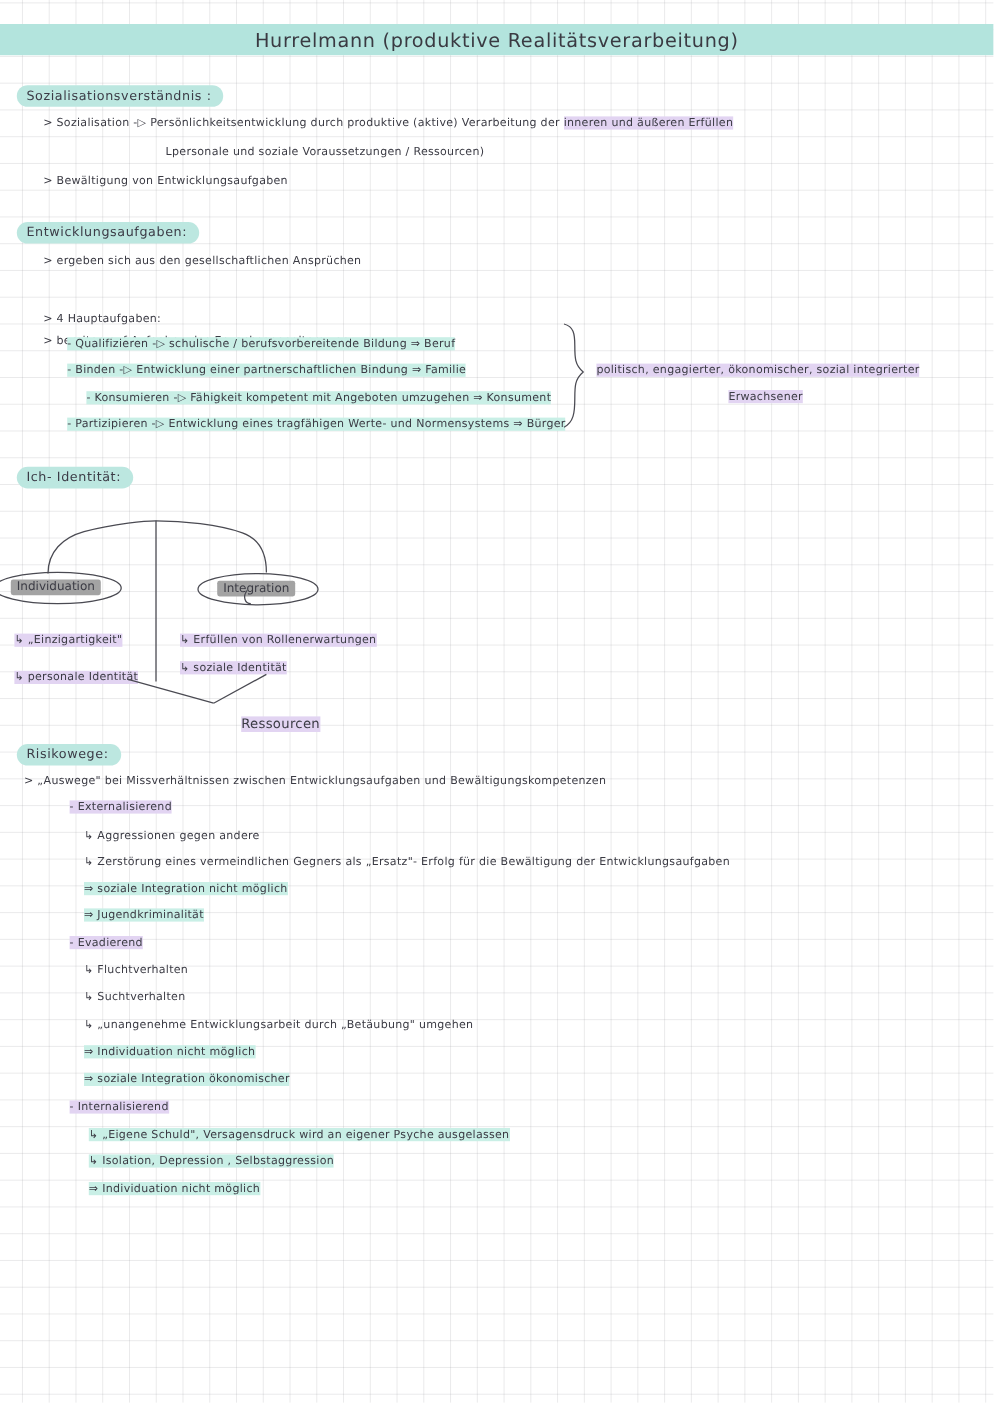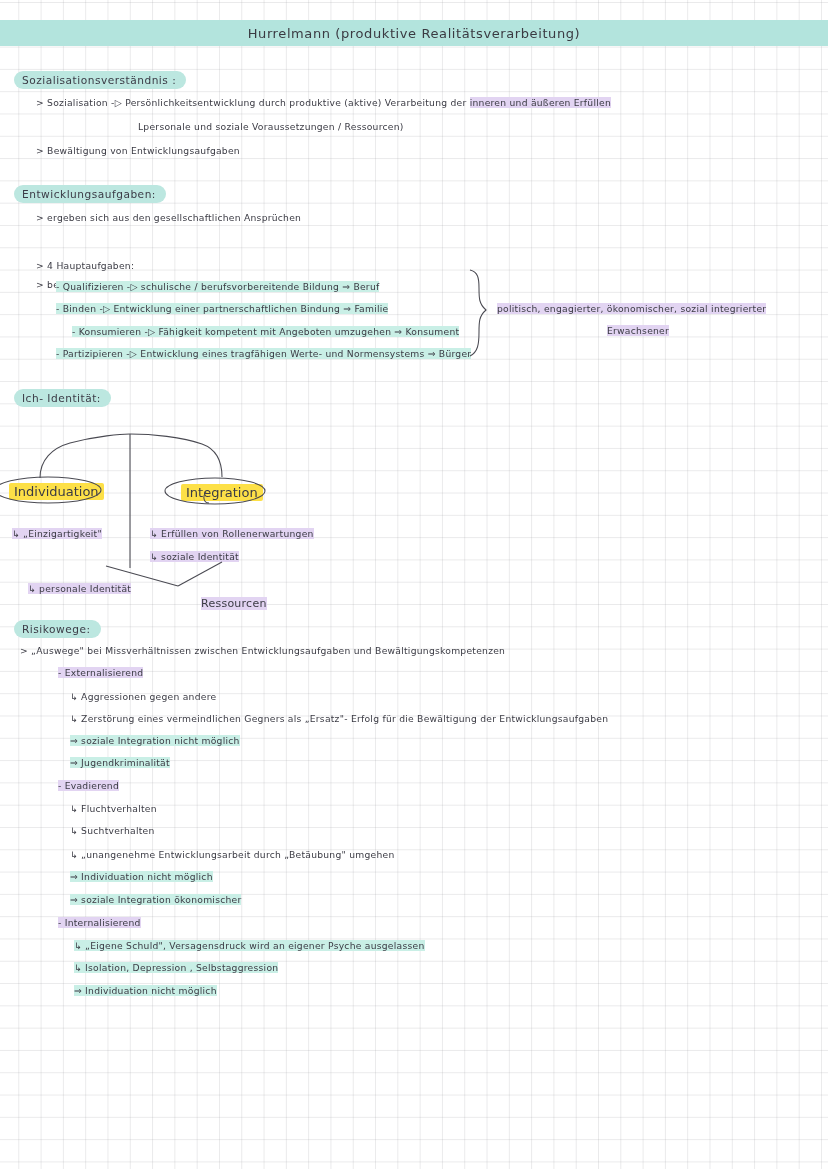--- a/index.html
+++ b/index.html
@@ -23,21 +23,21 @@
     background-position: -4px 2px;
   }
 
   
   #title-banner {
     position:absolute; left:0; top:20px; width:828px; height:26px;
     background:#b3e4dd;
     display:flex; align-items:center; justify-content:center;
   }
   #title-banner .t {
-    font-size: 13px; color:#3a3a42; letter-spacing:.6px;
+    font-size: 16px; color:#3a3a42; letter-spacing:.6px;
     font-family:"DejaVu Sans", sans-serif;
   }
 
   
   .txt {
     position:absolute;
     font-size:9.2px;
     color:#3b3b44;
     white-space:nowrap;
     letter-spacing:.25px;
@@ -54,22 +54,22 @@
     letter-spacing:.5px;
   }
   .inline-mint { background:#c9efe6; }
   .inline-purp { background:#e2d4f2; }
 
   svg.ov { position:absolute; left:0; top:0; width:828px; height:1169px; pointer-events:none; }
   svg.ov .ln { fill:none; stroke:#4a4a52; stroke-width:1.05; }
   svg.ov .el { fill:none; stroke:#4a4a52; stroke-width:1.05; }
 
   .ellipse-label {
-    position:absolute; font-size:13px; color:#3b3b44;
-    background:#fde047; padding:1px 5px; border-radius:2px; white-space:nowrap;
+    position:absolute; font-size:10px; color:#3b3b44;
+    background:#a3a3a3; padding:1px 5px; border-radius:2px; white-space:nowrap;
   }
 </style>
 </head>
 <body>
 
 <div id="paper"></div>
 
 <div id="title-banner">
   <span class="t">Hurrelmann (produktive Realitätsverarbeitung)</span>
 </div>
@@ -111,21 +111,21 @@
 </div>
 
 <div class="sec-head" style="left:14px; top:389px;">Ich- Identität:</div>
 
 <div class="ellipse-label" style="left:9px; top:483px;">Individuation</div>
 <div class="ellipse-label" style="left:181px; top:484px;">Integration</div>
 
 <div class="txt" style="left:12px; top:529px;">
   <span class="inline-purp">↳ „Einzigartigkeit"</span>
 </div>
-<div class="txt" style="left:12px; top:584px;margin-left:16px;">
+<div class="txt" style="left:12px; top:560px;">
   <span class="inline-purp">↳ personale Identität</span>
 </div>
 <div class="txt" style="left:150px; top:529px;">
   <span class="inline-purp">↳ Erfüllen von Rollenerwartungen</span>
 </div>
 <div class="txt" style="left:150px; top:552px;">
   <span class="inline-purp">↳ soziale  Identität</span>
 </div>
 <div class="txt" style="left:153px; top:598px; font-size:11px;padding-left:48px;">
   <span class="inline-purp">Ressourcen</span>

